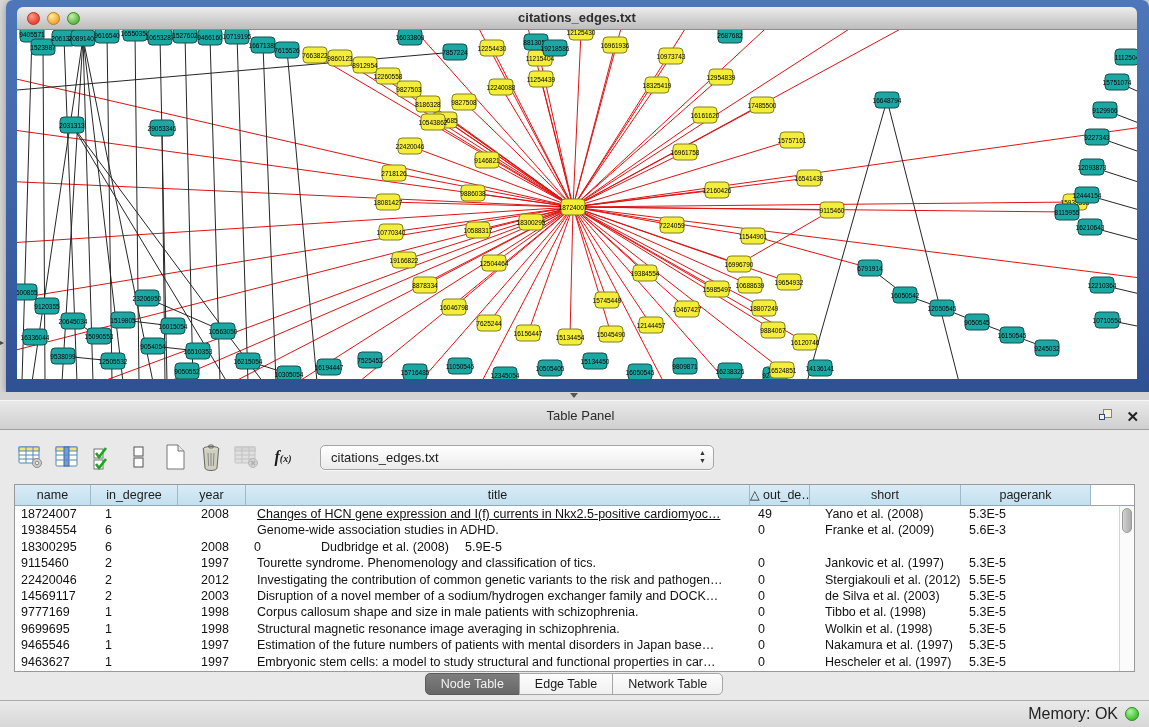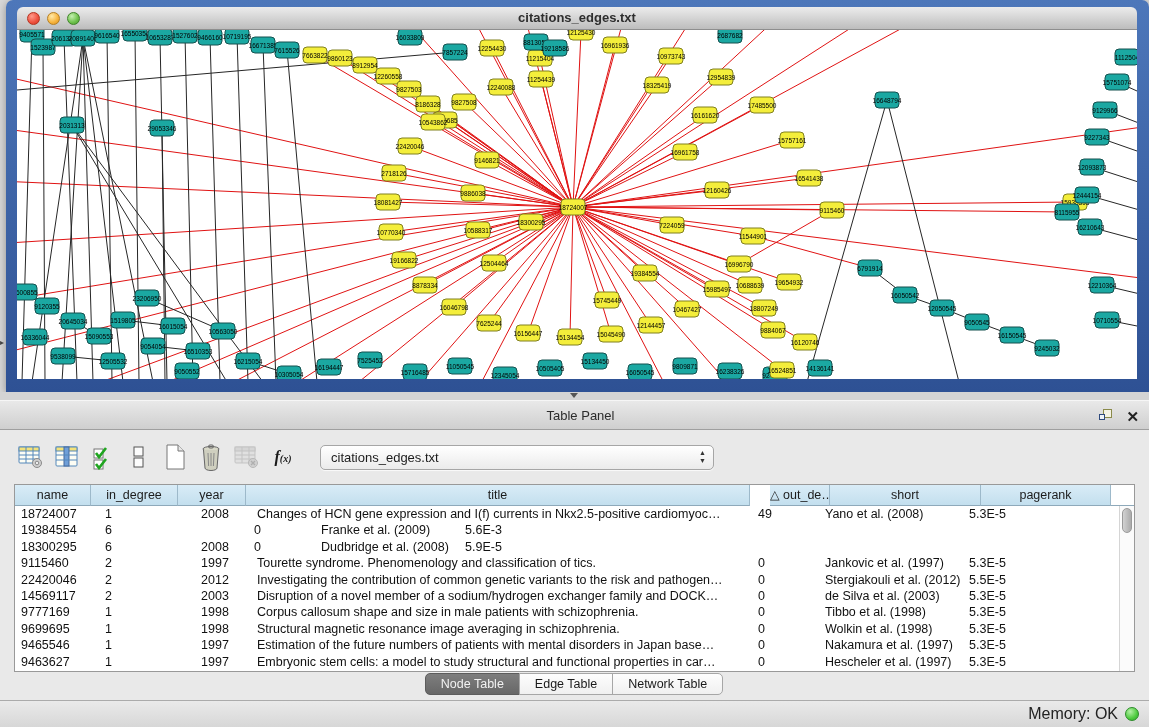--- a/index.html
+++ b/index.html
@@ -815,39 +815,40 @@
           <span class="arrows">▲<br>▼</span>
         </div>
       </div>
 
       <div class="tablebox">
         <div class="thead" id="thead-row">
             <div class="th" style="width: 76px;">name</div>
             <div class="th" style="width: 87px;">in_degree</div>
             <div class="th" style="width: 68px;">year</div>
             <div class="th" style="width: 504px;">title</div>
-            <div class="th" style="width: 60px; margin-left: 20px;">△ out_de…</div>
+            <div class="th" style="width: 60px;">△ out_de…</div>
             <div class="th" style="width: 151px;">short</div>
             <div class="th" style="width: 130px;">pagerank</div>
             <div class="th filler" style="flex: 1 1 0%;"></div>
           </div>
         <div class="tbody" id="tbody">
             <div class="tr">
               <div class="td c0" style="width: 79px;">18724007</div>
               <div class="td c1" style="width: 87px;">1</div>
               <div class="td c2" style="width: 68px;">2008</div>
-              <div class="td c3" style="width: 504px;">Changes of HCN gene expression and I(f) currents in Nkx2.5-positive cardiomyoc…</div>
+              <div class="td c3" style="width: 504px; text-decoration: underline;">Changes of HCN gene expression and I(f) currents in Nkx2.5-positive cardiomyoc…</div>
               <div class="td c4" style="width: 60px;">49</div>
               <div class="td c5" style="width: 151px;">Yano et al. (2008)</div>
               <div class="td c6" style="width: 130px;">5.3E-5</div>
             </div>
             <div class="tr">
               <div class="td c0" style="width: 79px;">19384554</div>
               <div class="td c1" style="width: 87px;">6</div>
               <div class="td c2" style="width: 68px; margin-top: 40px;">2009</div>
+              <div class="td c3" style="width: 504px;">Genome-wide association studies in ADHD.</div>
               <div class="td c4" style="width: 60px;">0</div>
               <div class="td c5" style="width: 151px;">Franke et al. (2009)</div>
               <div class="td c6" style="width: 130px;">5.6E-3</div>
             </div>
             <div class="tr">
               <div class="td c0" style="width: 79px;">18300295</div>
               <div class="td c1" style="width: 87px;">6</div>
               <div class="td c2" style="width: 68px;">2008</div>
               <div class="td c4" style="width: 60px;">0</div>
               <div class="td c5" style="width: 151px;">Dudbridge et al. (2008)</div>

